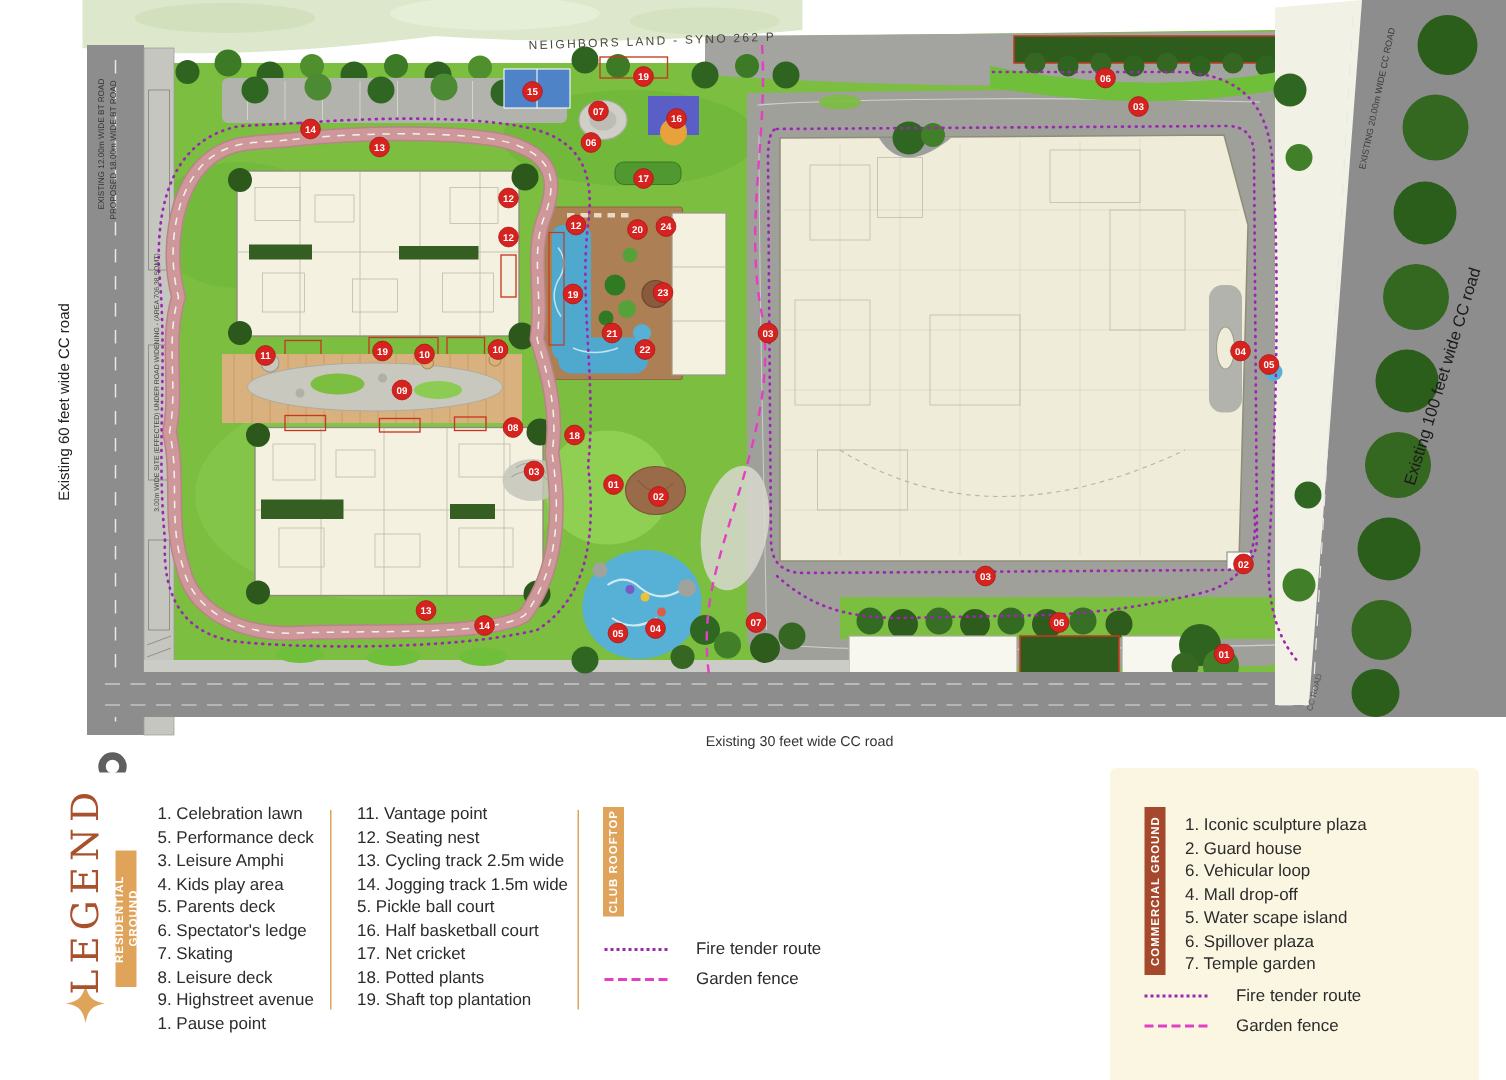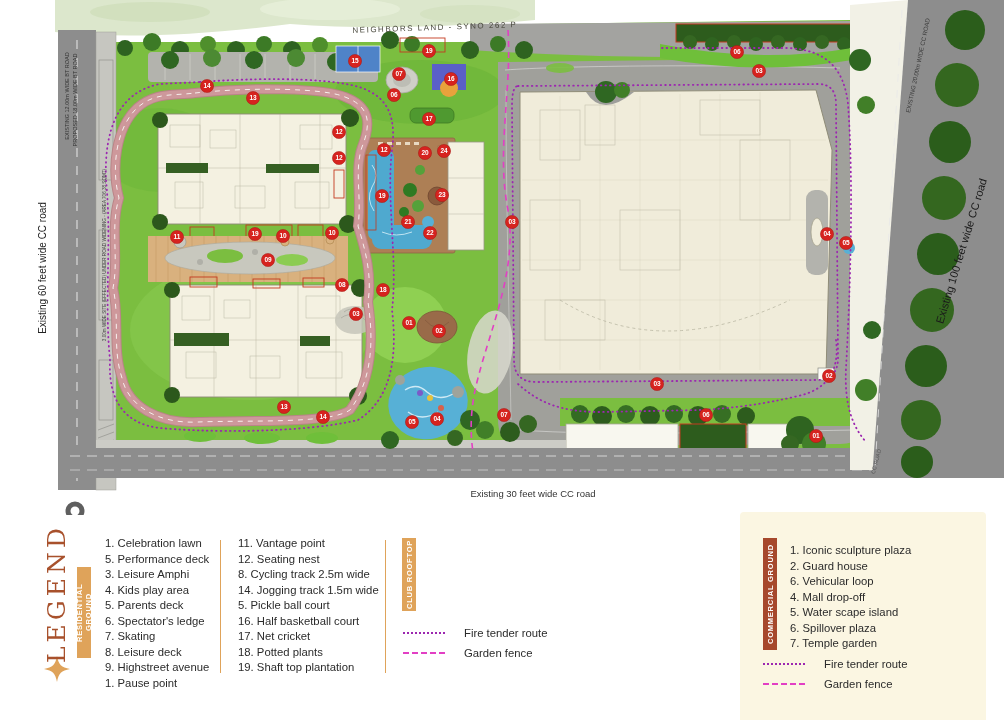--- a/index.html
+++ b/index.html
@@ -538,21 +538,21 @@
       <li>6. Spectator's ledge</li>
       <li>7. Skating</li>
       <li>8. Leisure deck</li>
       <li>9. Highstreet avenue</li>
       <li>1. Pause point</li>
     </ul>
   <div class="vdiv" style="left:220px;top:540px;height:133px;"></div>
   <ul class="legend-col" style="left:238px;top:536px;">
       <li>11. Vantage point</li>
       <li>12. Seating nest</li>
-      <li>8. Cycling track 2.5m wide</li>
+      <li>13. Cycling track 2.5m wide</li>
       <li>14. Jogging track 1.5m wide</li>
       <li>5. Pickle ball court</li>
       <li>16. Half basketball court</li>
       <li>17. Net cricket</li>
       <li>18. Potted plants</li>
       <li>19. Shaft top plantation</li>
     </ul>
   <div class="vdiv" style="left:385px;top:540px;height:133px;"></div>
 
   <div class="vbadge" style="left:402px;top:538px;width:14px;height:73px;position:absolute;">CLUB ROOFTOP</div>

